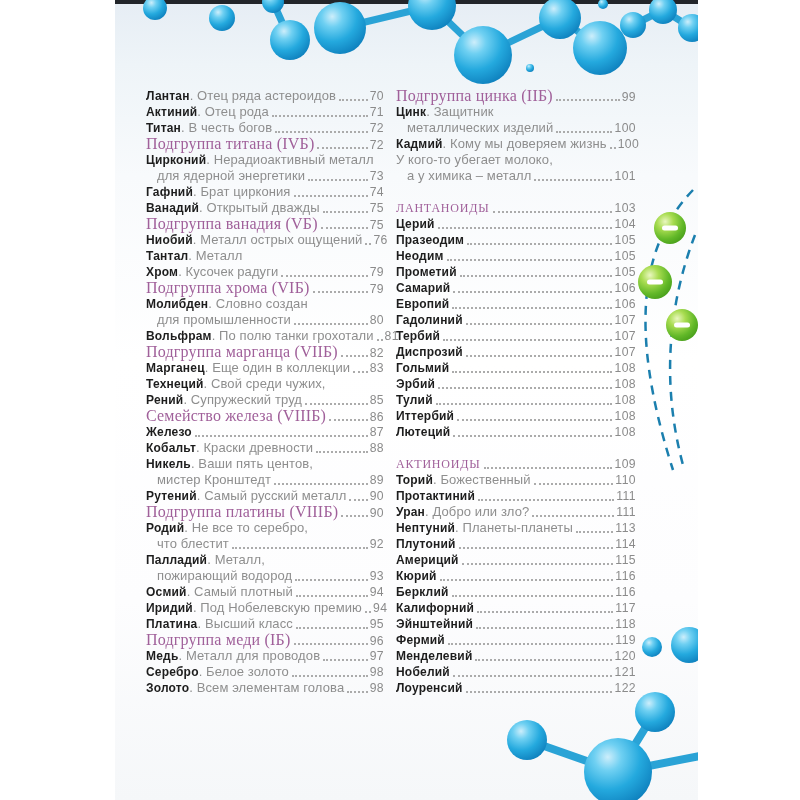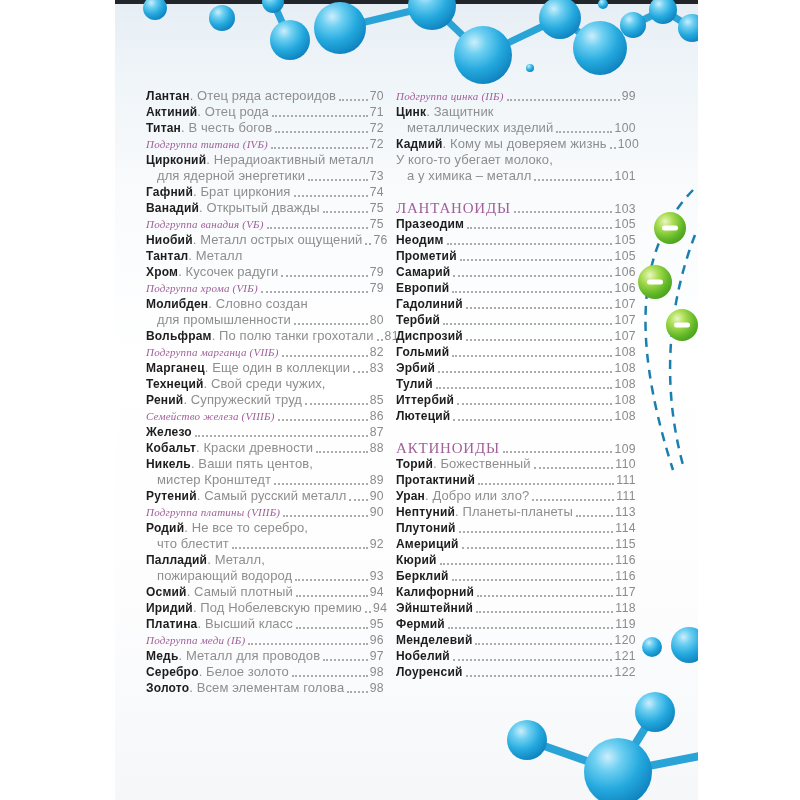--- a/index.html
+++ b/index.html
@@ -32,25 +32,25 @@
   .line.indent{padding-left:11px;justify-content:flex-end;}
   .line .b{font-weight:bold;color:#1d1d1d;font-size:12px;letter-spacing:.2px;}
   .line .t{color:#8e8e8e;font-size:13px;letter-spacing:.1px;}
   .line .dots{
     flex:1;min-width:6px;align-self:flex-end;
     border-bottom:2px dotted #ababab;margin:0 2px 3.5px 3px;
   }
   .line .pg{color:#8b8b8b;font-size:12.2px;letter-spacing:.4px;}
   .sub-t{
     font-family:"Liberation Serif", serif;
-    color:#a0609a;font-size:11px;letter-spacing:.2px;font-style:italic;
+    color:#a0609a;font-size:16px;letter-spacing:.2px;
   }
   .sec-t{
     font-family:"Liberation Serif", serif;
-    color:#a0609a;font-size:15px;letter-spacing:.8px;
+    color:#a0609a;font-size:12px;letter-spacing:.8px;
   }
   .gap{height:16px;}
 </style>
 </head>
 <body>
 
 <div class="page">
   <div class="top-edge"></div>
 
   <svg class="decor-top" width="583" height="100" viewBox="0 0 583 100">
@@ -358,20 +358,25 @@
         <span class="dots"></span>
         <span class="pg">101</span>
       </div>
       <div class="gap"></div>
       <div class="line">
         <span class="sec-t">ЛАНТАНОИДЫ</span>
         <span class="dots"></span>
         <span class="pg">103</span>
       </div>
       <div class="line">
+        <span class="b">Церий</span>
+        <span class="dots"></span>
+        <span class="pg">104</span>
+      </div>
+      <div class="line">
         <span class="b">Празеодим</span>
         <span class="dots"></span>
         <span class="pg">105</span>
       </div>
       <div class="line">
         <span class="b">Неодим</span>
         <span class="dots"></span>
         <span class="pg">105</span>
       </div>
       <div class="line">

